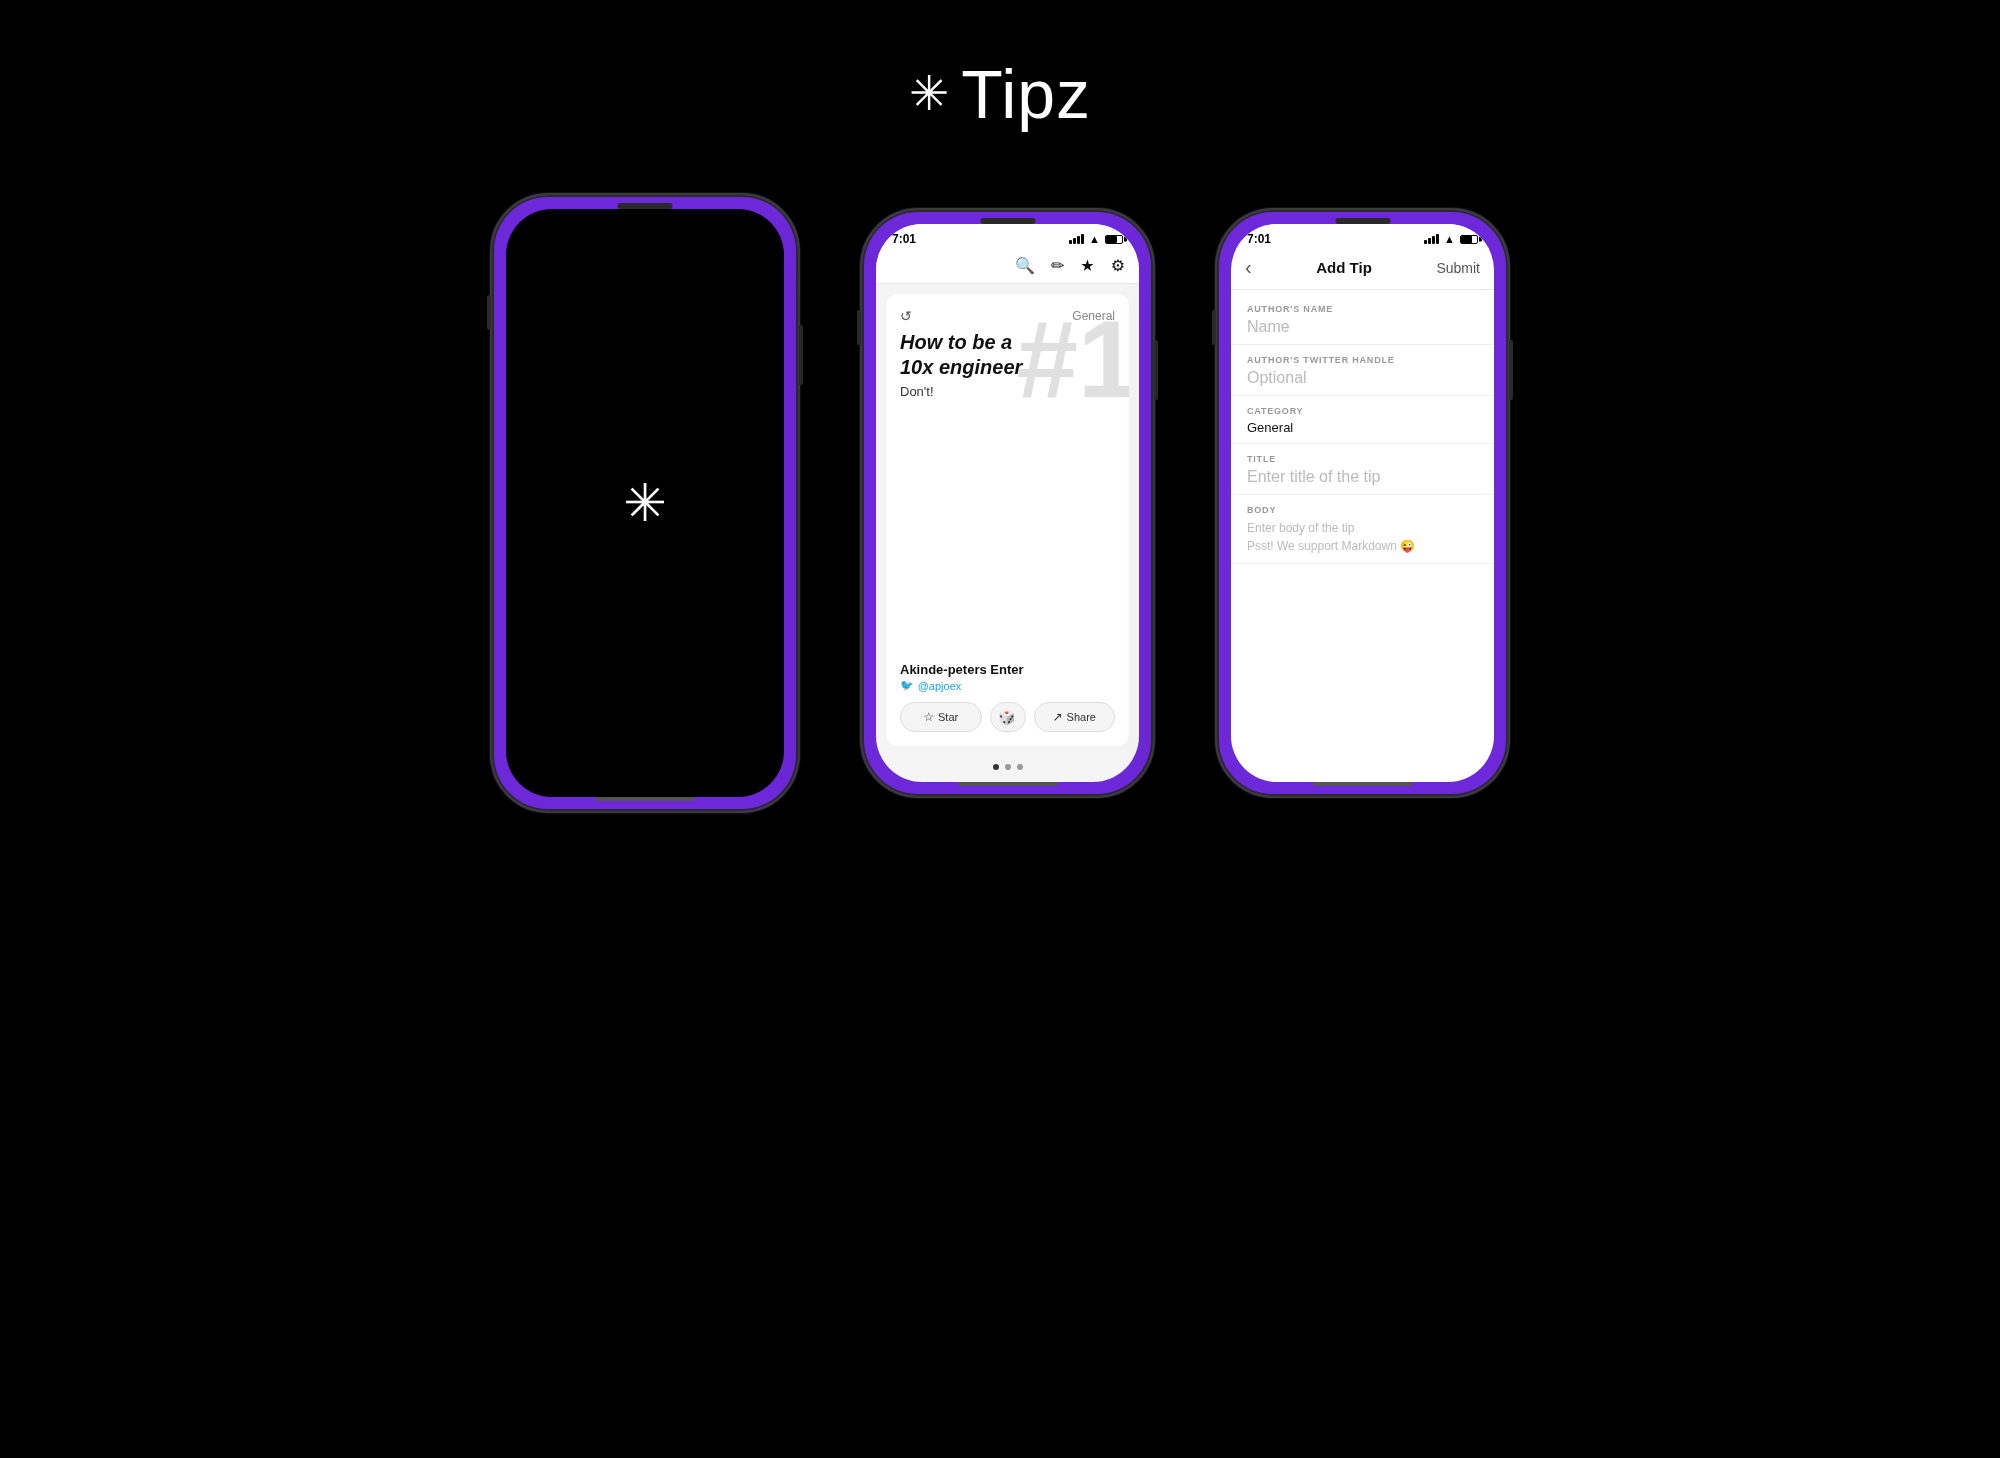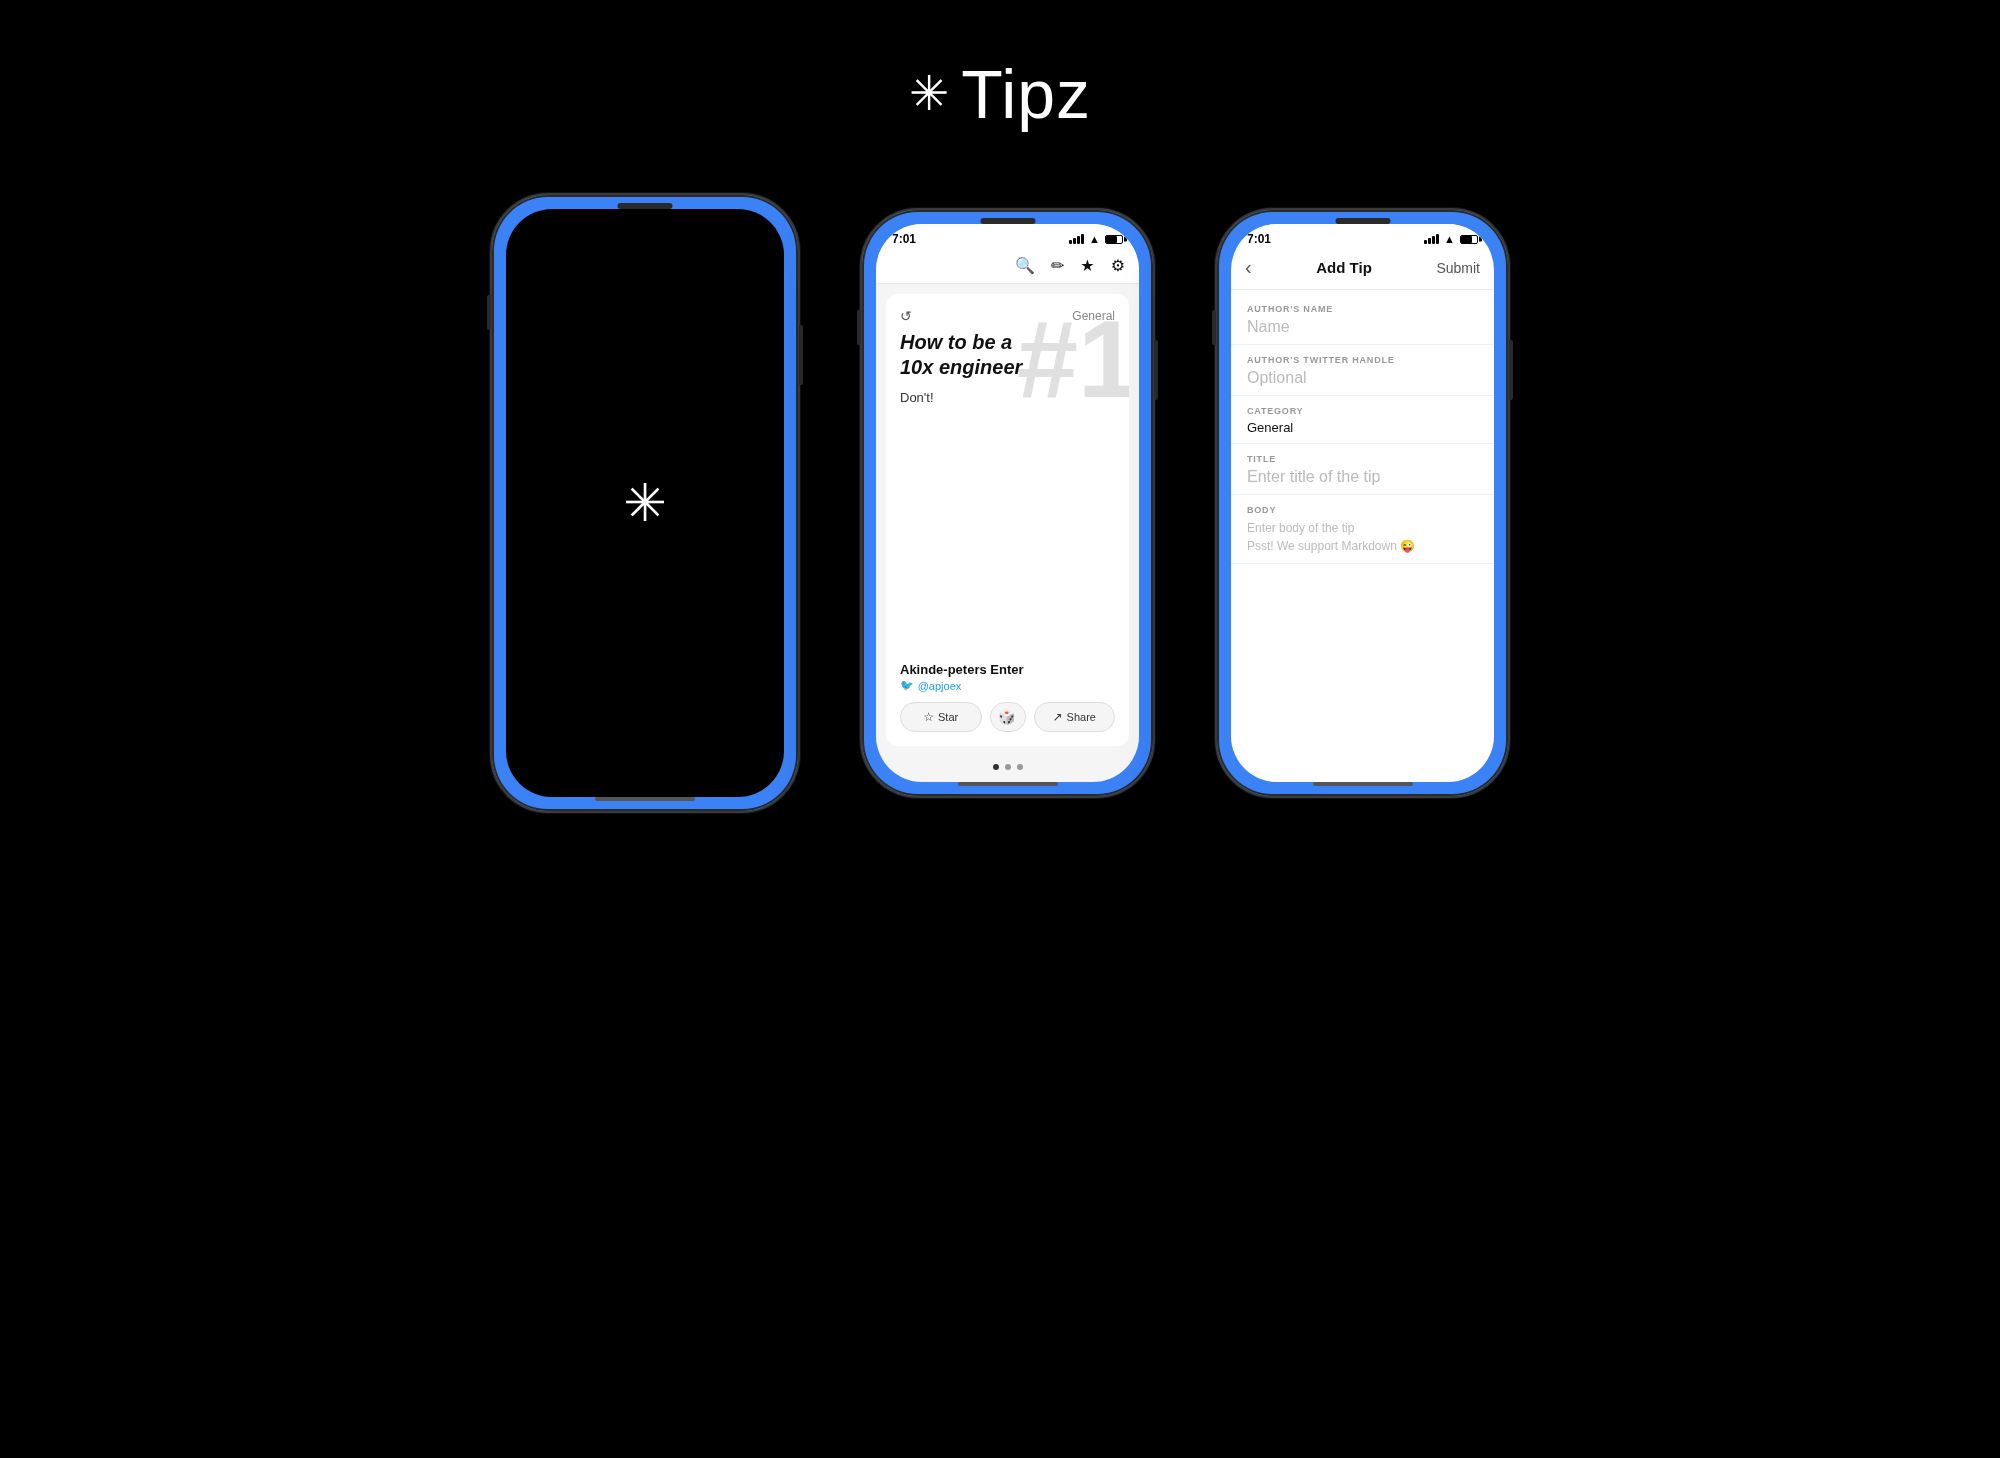--- a/index.html
+++ b/index.html
@@ -41,21 +41,21 @@
       flex-direction: row;
       align-items: center;
       justify-content: center;
       gap: 60px;
     }
 
     
     .phone {
       position: relative;
       border-radius: 58px;
-      background: #3b82f6;
+      background: #6d28d9;
       border: 2.5px solid #3a3a3a;
       box-shadow:
         0 0 0 1px #111,
         inset 0 0 0 2px #2a2a2a,
         0 30px 80px rgba(0,0,0,0.8);
       display: flex;
       flex-direction: column;
       align-items: center;
     }
 
@@ -190,21 +190,21 @@
       line-height: 1.25;
       color: #111;
       z-index: 1;
       position: relative;
       max-width: 65%;
     }
 
     .tip-body {
       font-size: 13px;
       color: #333;
-      margin-top: 10px;
+      margin-top: 4px;
       z-index: 1;
       position: relative;
     }
 
     .tip-author-section {
       margin-top: auto;
       padding-top: 10px;
     }
 
     .author-name {

